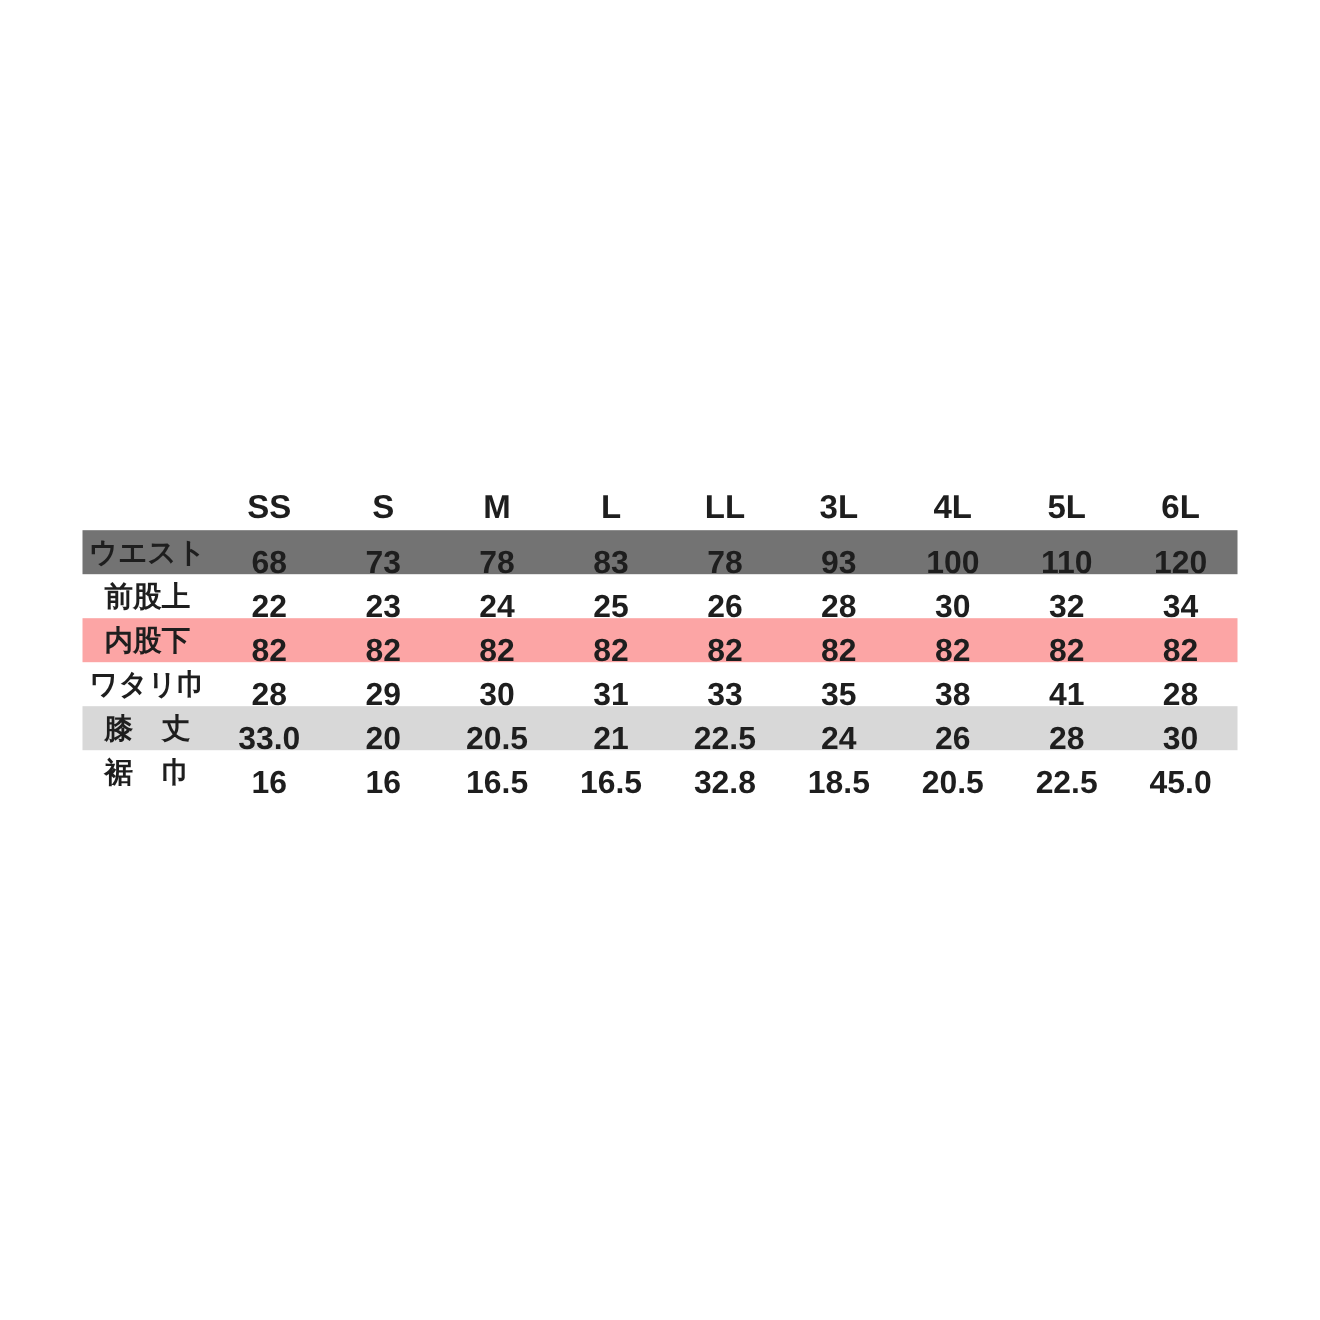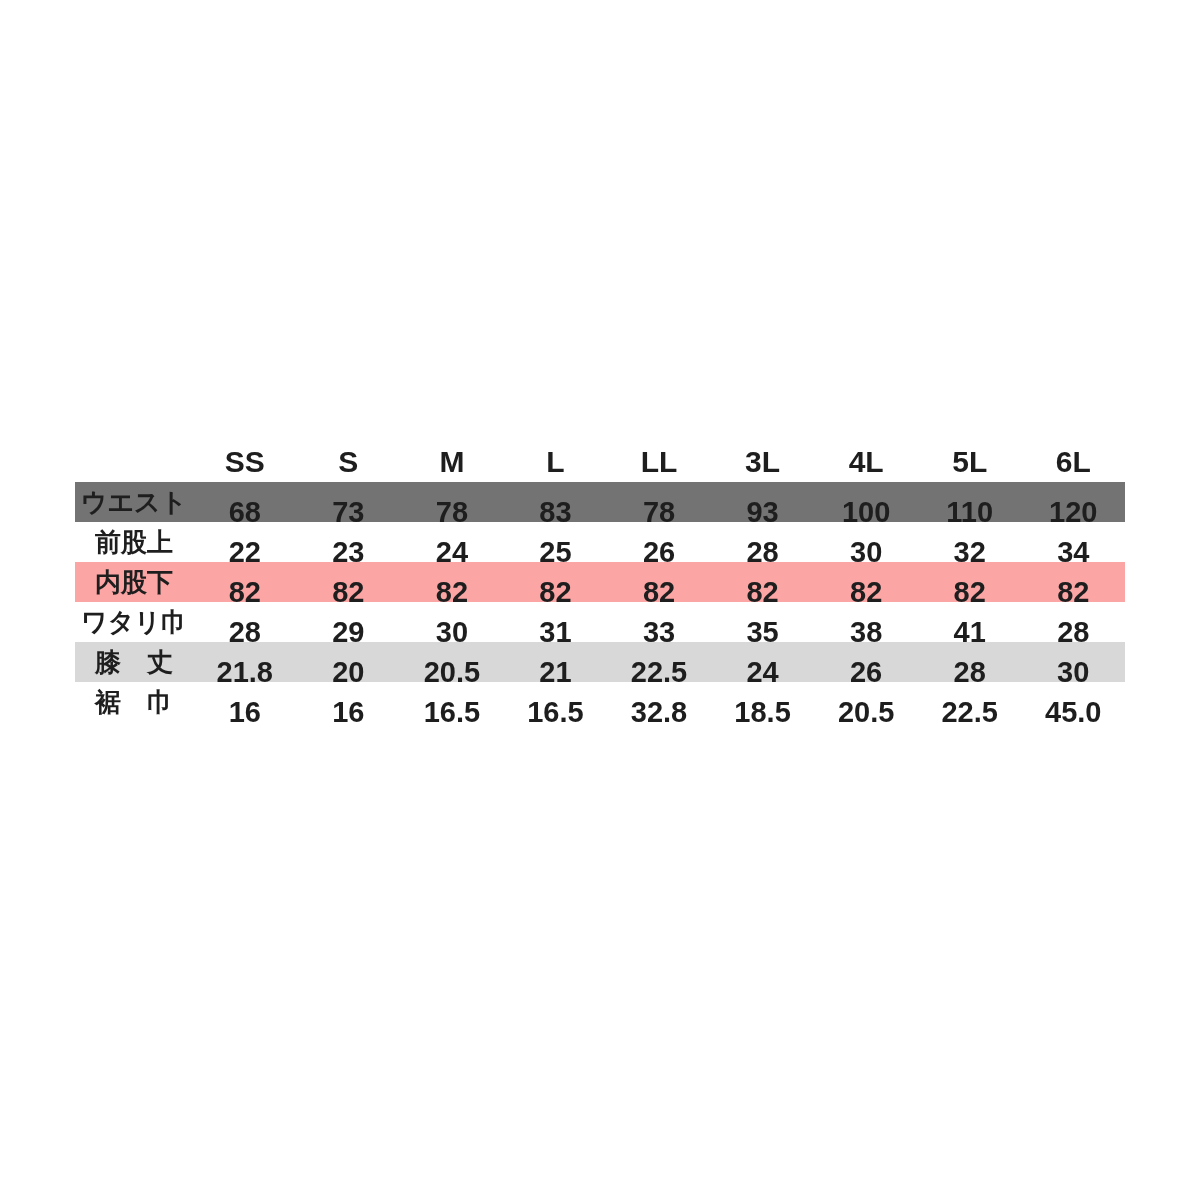--- a/index.html
+++ b/index.html
@@ -113,21 +113,21 @@
         <div class="cell value">30</div>
         <div class="cell value">31</div>
         <div class="cell value">33</div>
         <div class="cell value">35</div>
         <div class="cell value">38</div>
         <div class="cell value">41</div>
         <div class="cell value">28</div>
       </div>
       <div class="row shaded" style="background: rgb(216, 216, 216); justify-content: center;">
         <div class="cell label">膝　丈</div>
-        <div class="cell value">21.8</div>
+        <div class="cell value">33.0</div>
         <div class="cell value">20</div>
         <div class="cell value">20.5</div>
         <div class="cell value">21</div>
         <div class="cell value">22.5</div>
         <div class="cell value">24</div>
         <div class="cell value">26</div>
         <div class="cell value">28</div>
         <div class="cell value">30</div>
       </div>
       <div class="row plain">

